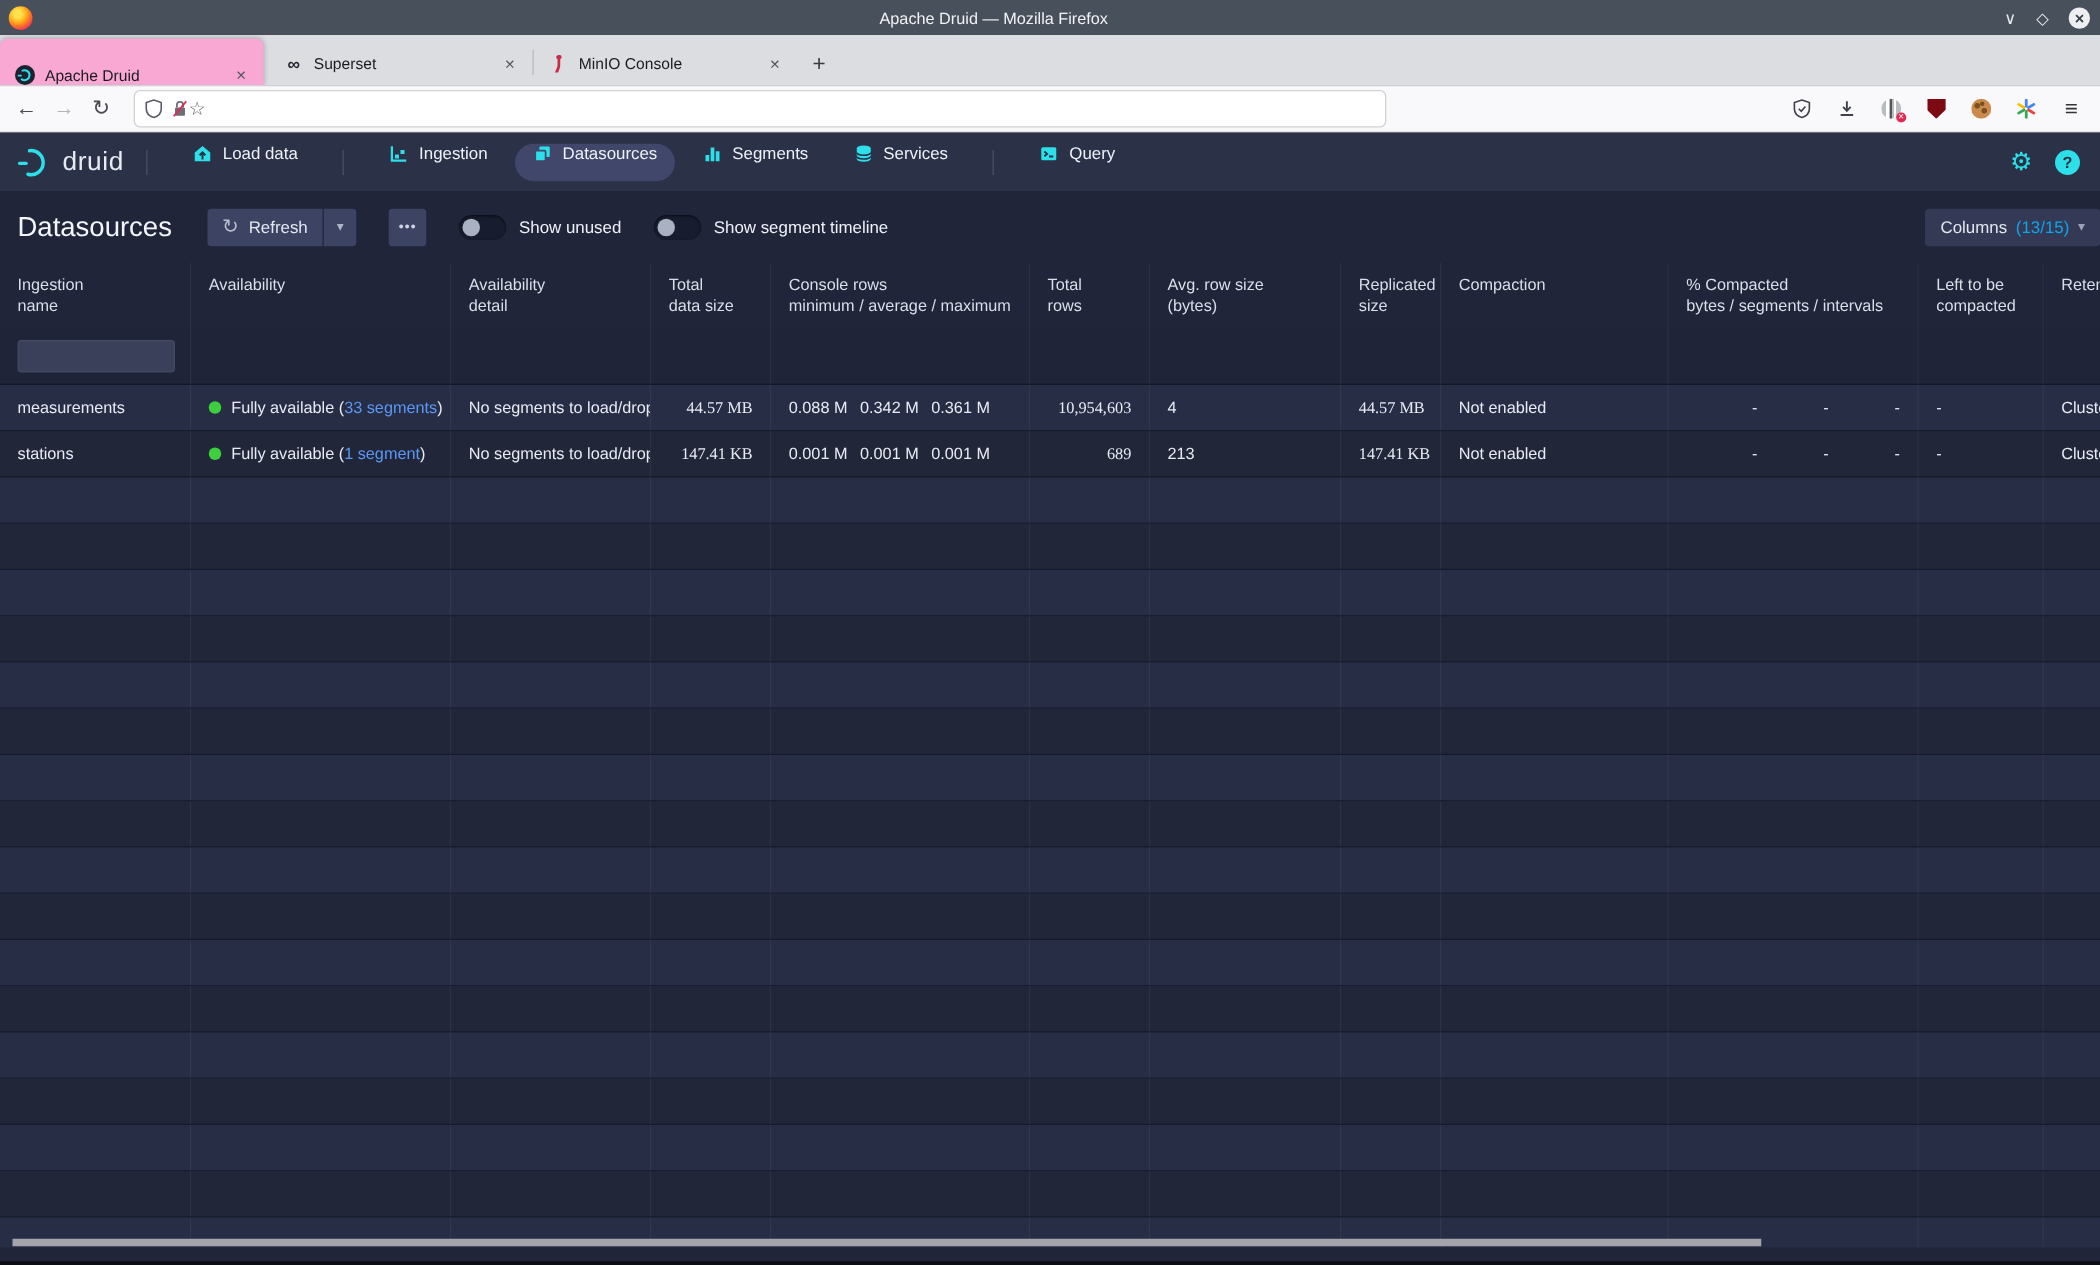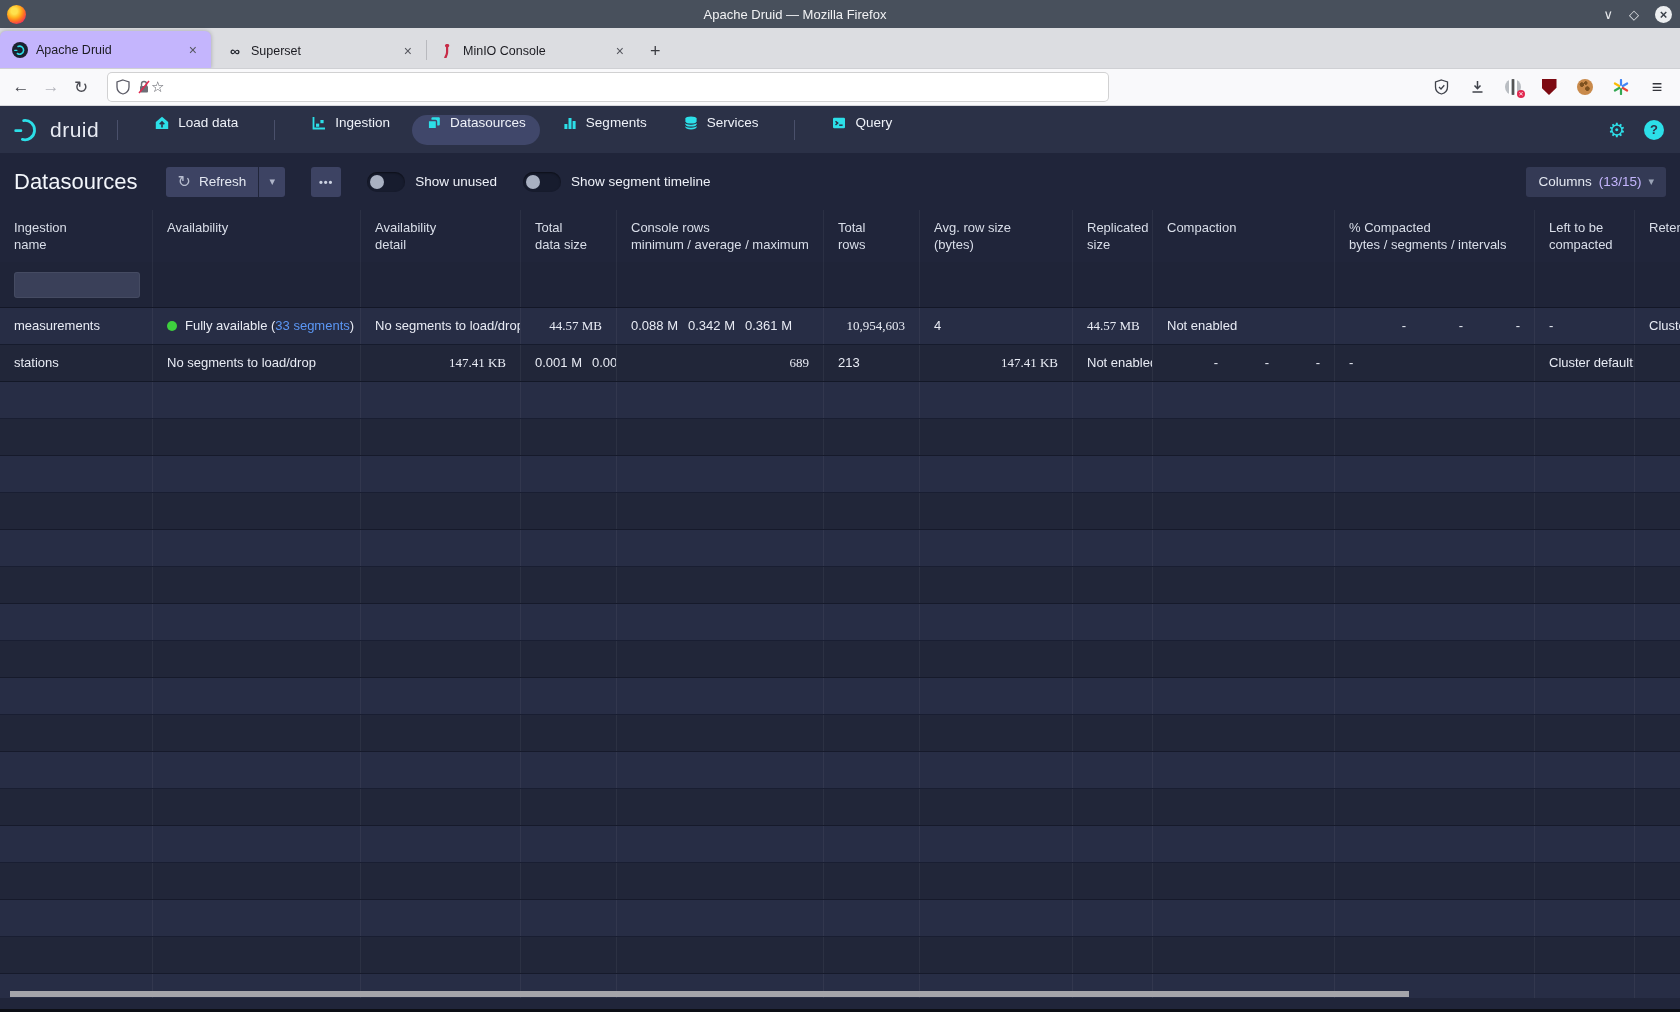--- a/index.html
+++ b/index.html
@@ -14,21 +14,21 @@
     background:radial-gradient(circle at 38% 32%, #ffe14d 0 18%, #ffb31f 38%, #ff7a1f 55%, #f0325a 78%, #8a1c6e 100%); }
   .tb-title { position:absolute; left:0; right:90px; text-align:center; color:#f1f2f4; font-size:13px; }
   .win-ctrls { position:absolute; right:8px; top:0; height:28px; display:flex; align-items:center; gap:16px; }
   .win-btn { color:#e7e9ec; font-size:13px; line-height:1; cursor:default; }
   .win-close { width:17px; height:17px; border-radius:50%; background:#eceef0; color:#3a4049;
     display:flex; align-items:center; justify-content:center; font-size:13px; font-weight:bold; }
 
   
   .tabbar { position:absolute; top:28px; left:0; width:1680px; height:40px; background:#dcdde1; display:flex; align-items:flex-end; }
   .tab { height:34px; margin-bottom:0; display:flex; align-items:center; padding:0 10px 0 12px; width:211px; position:relative; }
-  .tab.active { background:#c4b5fd; border-radius:6px 6px 0 0; box-shadow:0 0 4px rgba(0,0,0,.25); height:37px; }
+  .tab.active { background:#f9a8d4; border-radius:6px 6px 0 0; box-shadow:0 0 4px rgba(0,0,0,.25); height:37px;align-items:flex-end; }
   .tab-label { flex:1; font-size:12.5px; color:#1b1b21; margin-left:8px; white-space:nowrap; overflow:hidden; }
   .tab-close { color:#55565e; font-size:14px; padding:0 4px; }
   .tab-sep { width:1px; height:20px; background:#b8b9be; margin-bottom:8px; }
   .newtab { font-size:18px; color:#3a3b41; padding:0 12px; margin-bottom:6px; }
   .favicon { width:16px; height:16px; flex:0 0 16px; display:flex; align-items:center; justify-content:center; }
   .superset-ic { font-weight:bold; font-size:14px; color:#1f222b; }
 
   
   .urltoolbar { position:absolute; top:68px; left:0; width:1680px; height:38px; background:#f9f9fb;
     border-top:1px solid #cfd0d4; border-bottom:1px solid #d8d8dc; display:flex; align-items:center; }
@@ -76,22 +76,22 @@
   .refresh-main { border-radius:3px 0 0 3px; padding:0 12px; gap:8px; }
   .refresh-caret { border-radius:0 3px 3px 0; width:26px; justify-content:center; margin-left:1px; color:#aeb4c8; font-size:11px; }
   .more-btn { border-radius:3px; width:30px; justify-content:center; margin-left:26px; color:#cdd3e2;
     font-size:11px; letter-spacing:1px; font-weight:bold; }
   .refresh-ic { color:#b7bdcf; font-size:16px; line-height:1; }
   .toggle-group { display:flex; align-items:center; margin-left:26px; gap:10px; }
   .switch { width:38px; height:20px; border-radius:10px; background:#171c2e; position:relative;
     box-shadow:inset 0 1px 2px rgba(0,0,0,.5); }
   .switch .knob { position:absolute; left:3px; top:3px; width:14px; height:14px; border-radius:50%; background:#a9b1c2; }
   .toggle-label { color:#eef1f8; font-size:13.5px; white-space:nowrap; }
-  .columns-btn { margin-left:auto; margin-right:14px; border-radius:3px; background:#343a55; padding:0 12px; gap:7px; }
-  .columns-count { color:#c4b5fd;text-align:center; }
+  .columns-btn { margin-left:auto; border-radius:3px; background:#343a55; padding:0 12px; gap:7px; }
+  .columns-count { color:#0ea5e9;text-align:center; }
   .caret { color:#9aa3b7; font-size:11px; }
 
   
   .tablewrap { position:absolute; top:210px; left:0; width:1680px; height:788px; overflow:hidden; }
   .grid-inner { width:1775px; }
   .tr { display:grid; grid-template-columns:153px 208px 160px 96px 207px 96px 153px 80px 182px 200px 100px 140px; }
   .th, .td { border-right:1px solid rgba(255,255,255,.05); overflow:hidden; white-space:nowrap; }
   .thead-row { height:52px; }
   .th { padding:9px 14px 0 14px; color:#d9dee9; font-size:13px; line-height:17px; }
   .filter-row { height:46px; background:#1f2438; border-bottom:1px solid rgba(9,13,26,.55); }
@@ -389,20 +389,21 @@
           <div class="td pct-cell">
             <span>-</span>
             <span>-</span>
             <span>-</span>
           </div>
           <div class="td">-</div>
           <div class="td">Cluster default: loadForever</div>
         </div>
         <div class="tr data-row row-dark">
           <div class="td">stations</div>
+          <div class="td"><span class="dot"></span><span>Fully available (</span><a class="seg-link">1 segment</a><span>)</span></div>
           <div class="td">No segments to load/drop</div>
           <div class="td ta-r">147.41 KB</div>
           <div class="td"><span class="seg-span">0.001 M</span><span class="seg-span">0.001 M</span><span class="seg-span">0.001 M</span></div>
           <div class="td ta-r">689</div>
           <div class="td">213</div>
           <div class="td ta-r">147.41 KB</div>
           <div class="td">Not enabled</div>
           <div class="td pct-cell">
             <span>-</span>
             <span>-</span>

